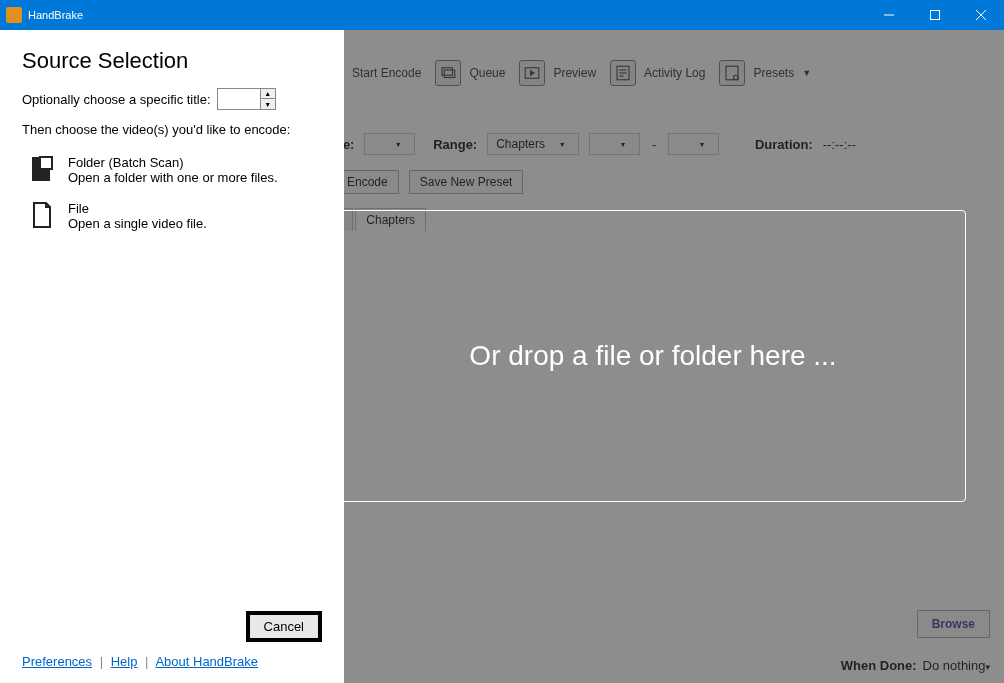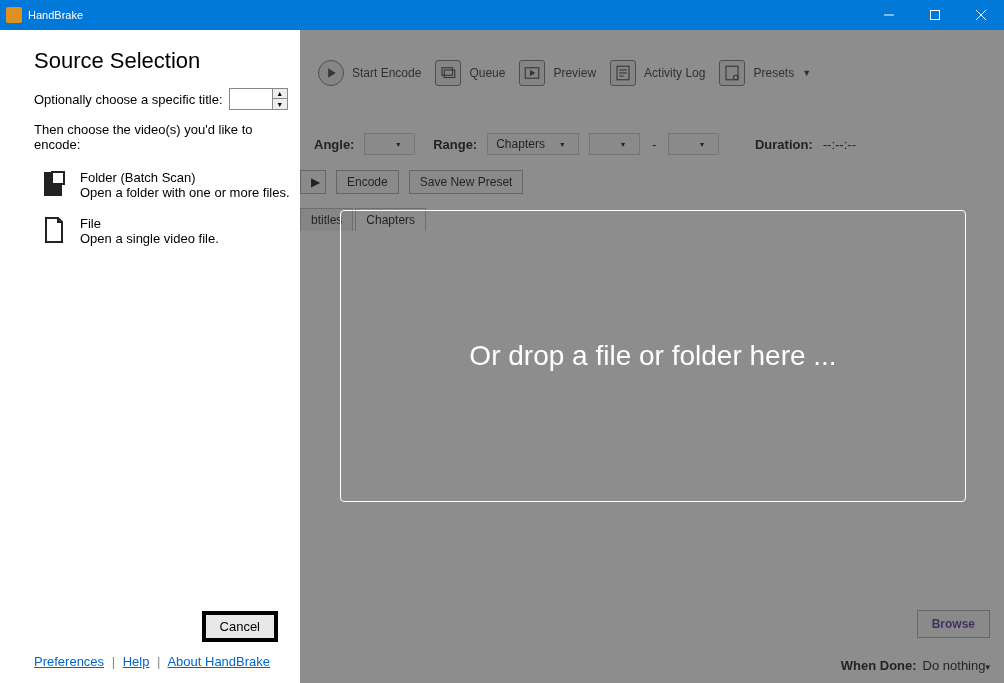--- a/index.html
+++ b/index.html
@@ -41,21 +41,21 @@
 .tabs .tab { padding: 4px 10px; border: 1px solid #aaa; border-bottom: none; background: #e0e0e0; margin-right: 2px; }
 .tabs .tab.active { background: #f0f0f0; }
 
 .browse { position: absolute; right: 14px; top: 580px; border:1px solid #999; background:#e8e8e8; padding:6px 14px; font-size:12px; font-weight:600; color:#4c1d95;}
 .whenrow { position: absolute; right: 14px; bottom: 10px; font-size: 13px; display:flex; align-items:center; gap: 6px;}
 .whenrow b { font-weight: 700; }
 .whenrow .sel { font-size:13px; }
 .whenrow .caret { font-size: 9px; }
 
 
-.panel { position: absolute; top: 0; left: 0; width: 300px; height: 653px; background: #fff; display: flex; flex-direction: column; padding-left: 12px; }
+.panel { position: absolute; top: 0; left: 0; width: 344px; height: 653px; background: #fff; display: flex; flex-direction: column; }
 .panel h1 { font-size: 22px; font-weight: 400; margin: 18px 0 14px 22px; }
 .panel .optrow { display: flex; align-items: center; gap: 6px; margin: 0 0 12px 22px; font-size: 13px; }
 .panel .spin { display:flex; align-items:stretch; border:1px solid #888;}
 .panel .spin input { width: 42px; border:none; padding:2px 4px; font-size:12px; outline:none; }
 .panel .spin .spinbtns { display:flex; flex-direction:column; border-left:1px solid #888;}
 .panel .spin .spinbtns div { width:14px; height:10px; display:flex; align-items:center; justify-content:center; font-size:7px; line-height:7px; background:#eee;}
 .panel .spin .spinbtns div:first-child { border-bottom:1px solid #888;}
 .panel .lbl { font-size: 13px; margin: 0 0 10px 22px; }
 .panel .opt { display:flex; gap:14px; margin: 8px 0 8px 30px; align-items:flex-start; cursor:pointer;}
 .panel .opt .oicon { width:24px; height:28px; }

